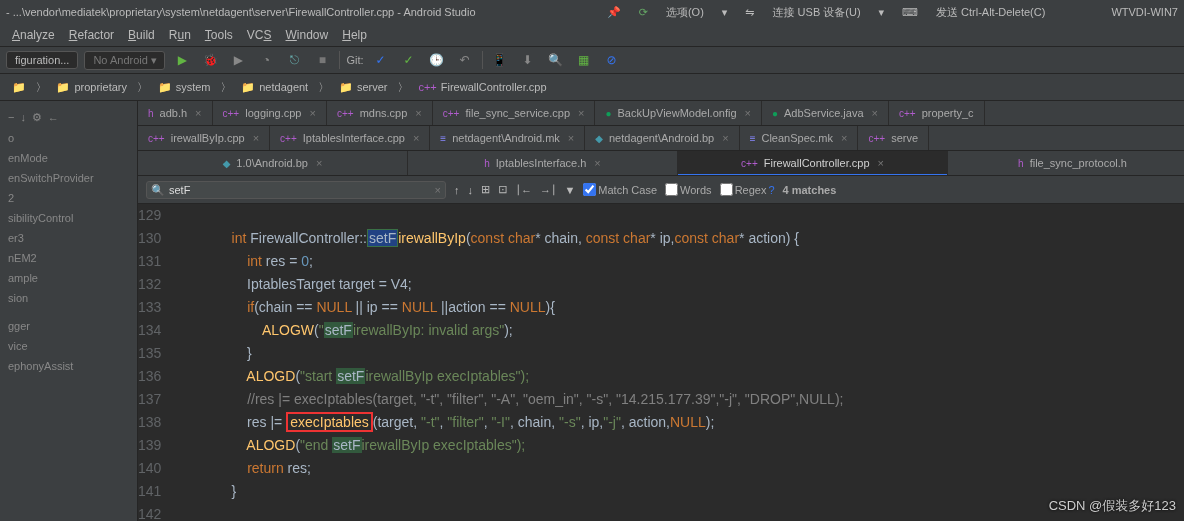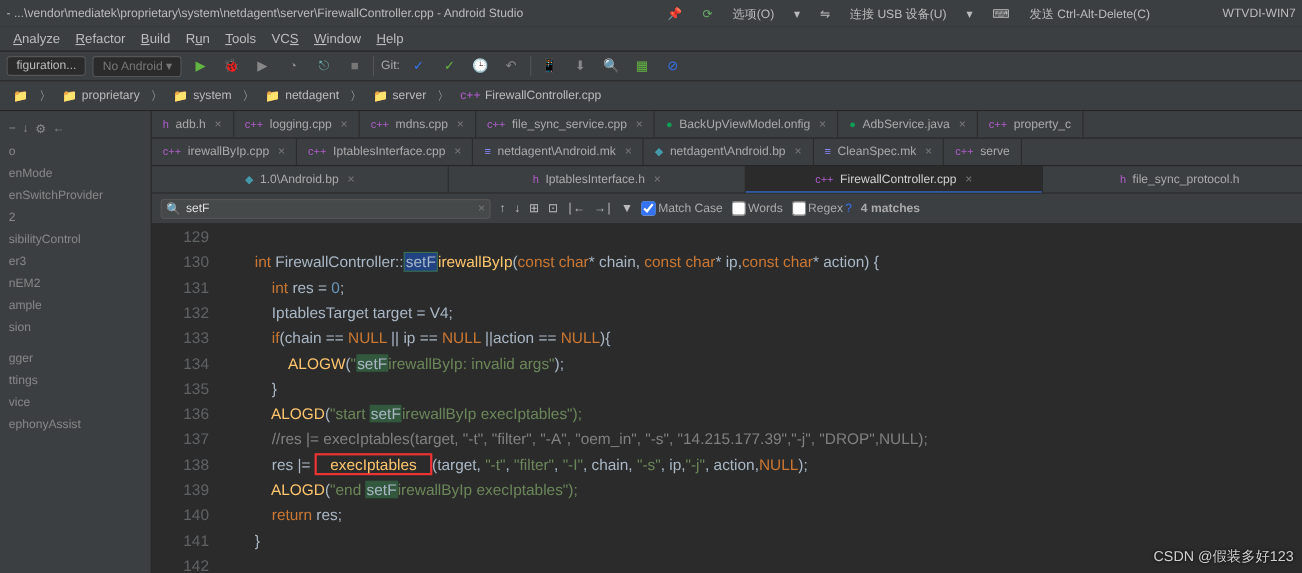--- a/index.html
+++ b/index.html
@@ -36,30 +36,30 @@
 
 .findbar { height:28px; background:#3c3f41; display:flex; align-items:center; gap:8px; padding:0 8px; border-bottom:1px solid #252525; font-size:11px; }
 .findbar .sbox { background:#45494a; border:1px solid #555; border-radius:3px; padding:2px 18px 2px 22px; color:#ddd; width:300px; position:relative; }
 .findbar .sbox .sicon { position:absolute; left:4px; top:2px; color:#888; }
 .findbar .chip { display:flex; align-items:center; gap:2px; color:#aaa; }
 .findbar input[type=checkbox] { accent-color:#3574f0; }
 .findbar .matches { color:#aaa; font-weight:bold; }
 
 .editor-area { flex:1; display:flex; flex-direction:column; min-width:0; }
 .code { flex:1; display:flex; background:#2b2b2b; overflow:hidden; font-family:"Consolas","JetBrains Mono",monospace; font-size:14px; line-height:23px; }
-.gutter { width:66px; text-align:right; color:#606366; padding:0 14px 0 0; white-space:pre; }
+.gutter { width:66px; text-align:left; color:#606366; padding:0 14px 0 0; white-space:pre; }
 .text { flex:1; white-space:pre; color:#a9b7c6; padding-left:12px; }
 .kw { color:#cc7832; }
 .str { color:#6a8759; }
 .num { color:#6897bb; }
 .fn { color:#ffc66d; }
 .cm { color:#808080; }
 .hl-setF { background:#214283; border:1px solid #3a7046; padding:0 1px; }
 .hl-setFdim { background:#32593d; padding:0 1px; }
-.redbox { border:2px solid #e33; padding:0 12px; }
+.redbox { border:2px solid #e33; padding:0 2px; }
 .cls { color:#a9b7c6; }
 
 .watermark { position:absolute; right:8px; bottom:6px; color:#cfcfcf; font-size:13px; text-shadow:0 0 3px #000; pointer-events:none; }
 </style>
 </head>
 <body>
 
 <div class="titlebar">
   <span>- ...\vendor\mediatek\proprietary\system\netdagent\server\FirewallController.cpp - Android Studio</span>
   <span class="sep"></span>
@@ -141,21 +141,20 @@
         <div class="row">enMode</div>
         <div class="row">enSwitchProvider</div>
         <div class="row">2</div>
         <div class="row">sibilityControl</div>
         <div class="row">er3</div>
         <div class="row">nEM2</div>
         <div class="row">ample</div>
         <div class="row">sion</div>
         <div class="row"></div>
         <div class="row">gger</div>
-        <div class="row">ttings</div>
         <div class="row">vice</div>
         <div class="row">ephonyAssist</div>
       </div>
   </div>
 
   <div class="editor-area">
 
     <div class="tabstrips">
       <div class="tabstrip" id="tabs1">
           <div class="tab">

